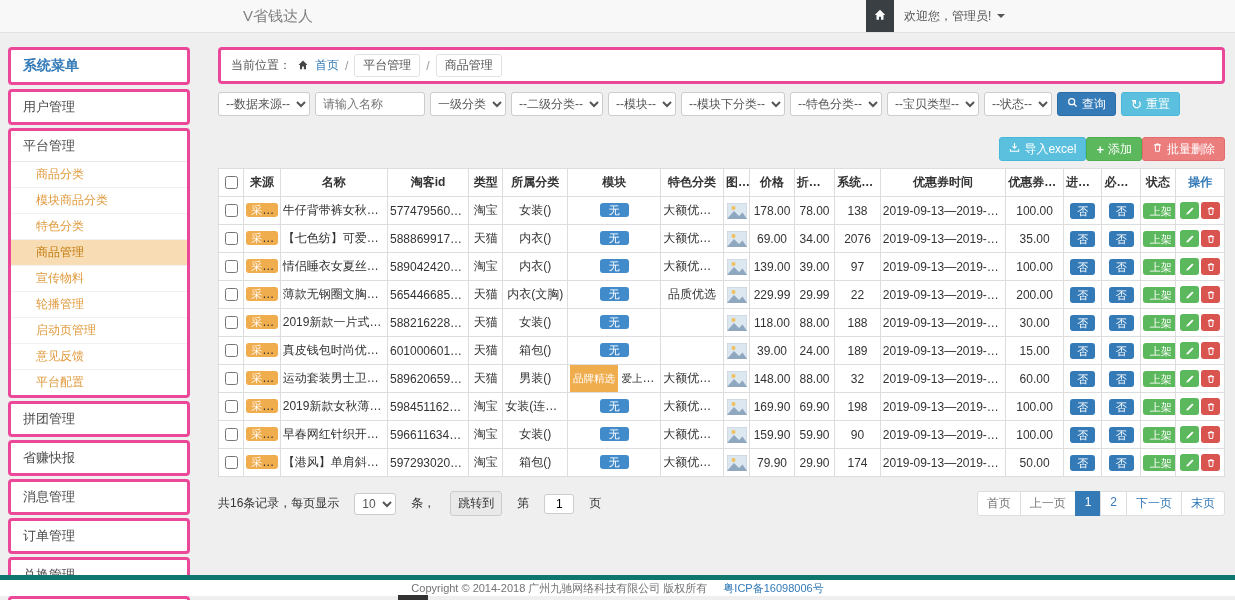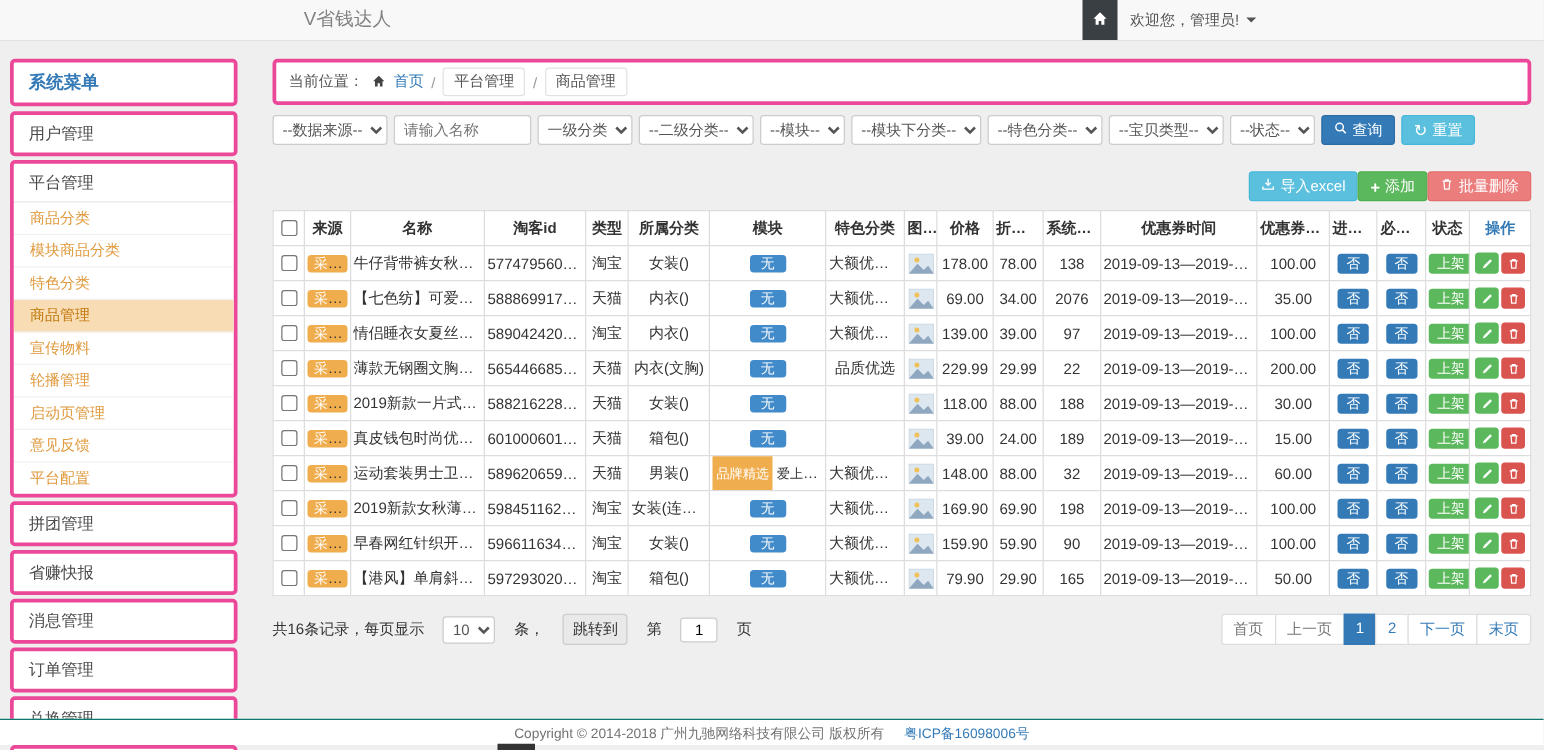--- a/index.html
+++ b/index.html
@@ -19,21 +19,21 @@
   .caret { width:0; height:0; border-left:4px solid transparent; border-right:4px solid transparent; border-top:4px solid #555; }
   
   .page { display:flex; padding:14px 10px 0 8px; gap:28px; align-items:flex-start; }
   .panel { background:#fff; border:3px solid #ec4899; border-radius:4px; }
   
   .sidebar { width:182px; flex:none; }
   .sb-title { color:#337ab7; font-weight:bold; font-size:14px; padding:7px 12px; margin-bottom:4px; }
   .sb-panel { margin-bottom:3px; overflow:hidden; }
   .sb-top { padding:6px 12px; font-size:13px; color:#4a4a4a; cursor:pointer; line-height:18px; }
   .sb-sub { border-top:1px solid #e8e8e8; }
-  .sb-sub-item { padding:5px 13px; font-size:12px; color:#e09a3e; border-bottom:1px solid #f1f1f1; cursor:pointer; line-height:15px; }
+  .sb-sub-item { padding:5px 25px; font-size:12px; color:#e09a3e; border-bottom:1px solid #f1f1f1; cursor:pointer; line-height:15px; }
   .sb-sub-item:last-child { border-bottom:none; }
   .sb-sub-item.active { background:#f8ddb4; color:#c27a0e; }
   
   .breadcrumb { padding:4px 10px; margin-bottom:8px; display:flex; align-items:center; gap:6px; font-size:12px; color:#555; }
   .bc-home { color:#337ab7; text-decoration:none; cursor:pointer; }
   .bc-home-ico svg { width:12px; height:12px; vertical-align:-1px; }
   .bc-box { border:1px solid #e2e2e2; padding:2px 8px; border-radius:3px; background:#fff; color:#555; }
   .sep { color:#999; }
   
   .filters { display:flex; align-items:center; gap:5px; margin-bottom:21px; }
@@ -75,21 +75,21 @@
   .pageinfo select { height:22px; }
   .jump-btn { border:1px solid #ccc; background:#e9e9e9; border-radius:3px; padding:3px 7px; font-size:12px; color:#333; font-family:inherit; cursor:pointer; }
   .jump-input { width:30px; height:20px; border:1px solid #ccc; border-radius:3px; text-align:center; font-size:12px; font-family:inherit; }
   .pager { display:flex; }
   .page-btn { border:1px solid #ddd; background:#fff; color:#337ab7; padding:3px 9px; margin-left:-1px; cursor:pointer; font-size:12px; }
   .page-btn:first-child { border-radius:3px 0 0 3px; margin-left:0; }
   .page-btn:last-child { border-radius:0 3px 3px 0; }
   .page-btn.muted { color:#777; }
   .page-btn.active { background:#337ab7; border-color:#337ab7; color:#fff; }
   
-  footer { position:absolute; left:0; right:0; bottom:4px; height:21px; background:#fff; border-top:1px solid #0f766e;
+  footer { position:absolute; left:0; right:0; bottom:4px; height:21px; background:#fff; border-top:5px solid #0f766e;
            display:flex; align-items:center; justify-content:center; gap:16px; color:#737373; font-size:11px; z-index:5;text-align:center; }
   footer a { color:#337ab7; text-decoration:none; cursor:pointer; }
   .notch { position:absolute; left:398px; bottom:0; width:30px; height:5px; background:#333; z-index:6; }
 </style>
 </head>
 <body>
 
 <nav class="navbar">
   <span class="brand">V省钱达人</span>
   <div class="nav-right">
@@ -547,21 +547,21 @@
             <td>箱包()</td>
             <td class="c-mod"><span class="mod-blue">无</span></td>
             <td>大额优惠券</td>
             <td><span class="thumb"><svg viewBox="0 0 20 16">
                   <rect width="20" height="16" fill="#dce7f0" stroke="#c3cfda"></rect>
                   <circle cx="6.5" cy="5" r="2" fill="#f0c05a"></circle>
                   <path d="M0 16 L7 8 L12 13 L15.5 9.5 L20 16 Z" fill="#8fa8c0"></path>
                 </svg></span></td>
             <td>79.90</td>
             <td>29.90</td>
-            <td>165</td>
+            <td>174</td>
             <td class="c-time">2019-09-13—2019-09-18</td>
             <td>50.00</td>
             <td><span class="btn-xs btn-blue">否</span></td>
             <td><span class="btn-xs btn-blue">否</span></td>
             <td><span class="btn-xs btn-green">上架</span></td>
             <td><span class="op-btn op-edit">
                 <svg viewBox="0 0 16 16">
                   <path d="M2 14 L3.2 10.6 L11.5 2.3 L13.7 4.5 L5.4 12.8 Z" fill="#fff"></path>
                 </svg>
               </span><span class="op-btn op-del">

